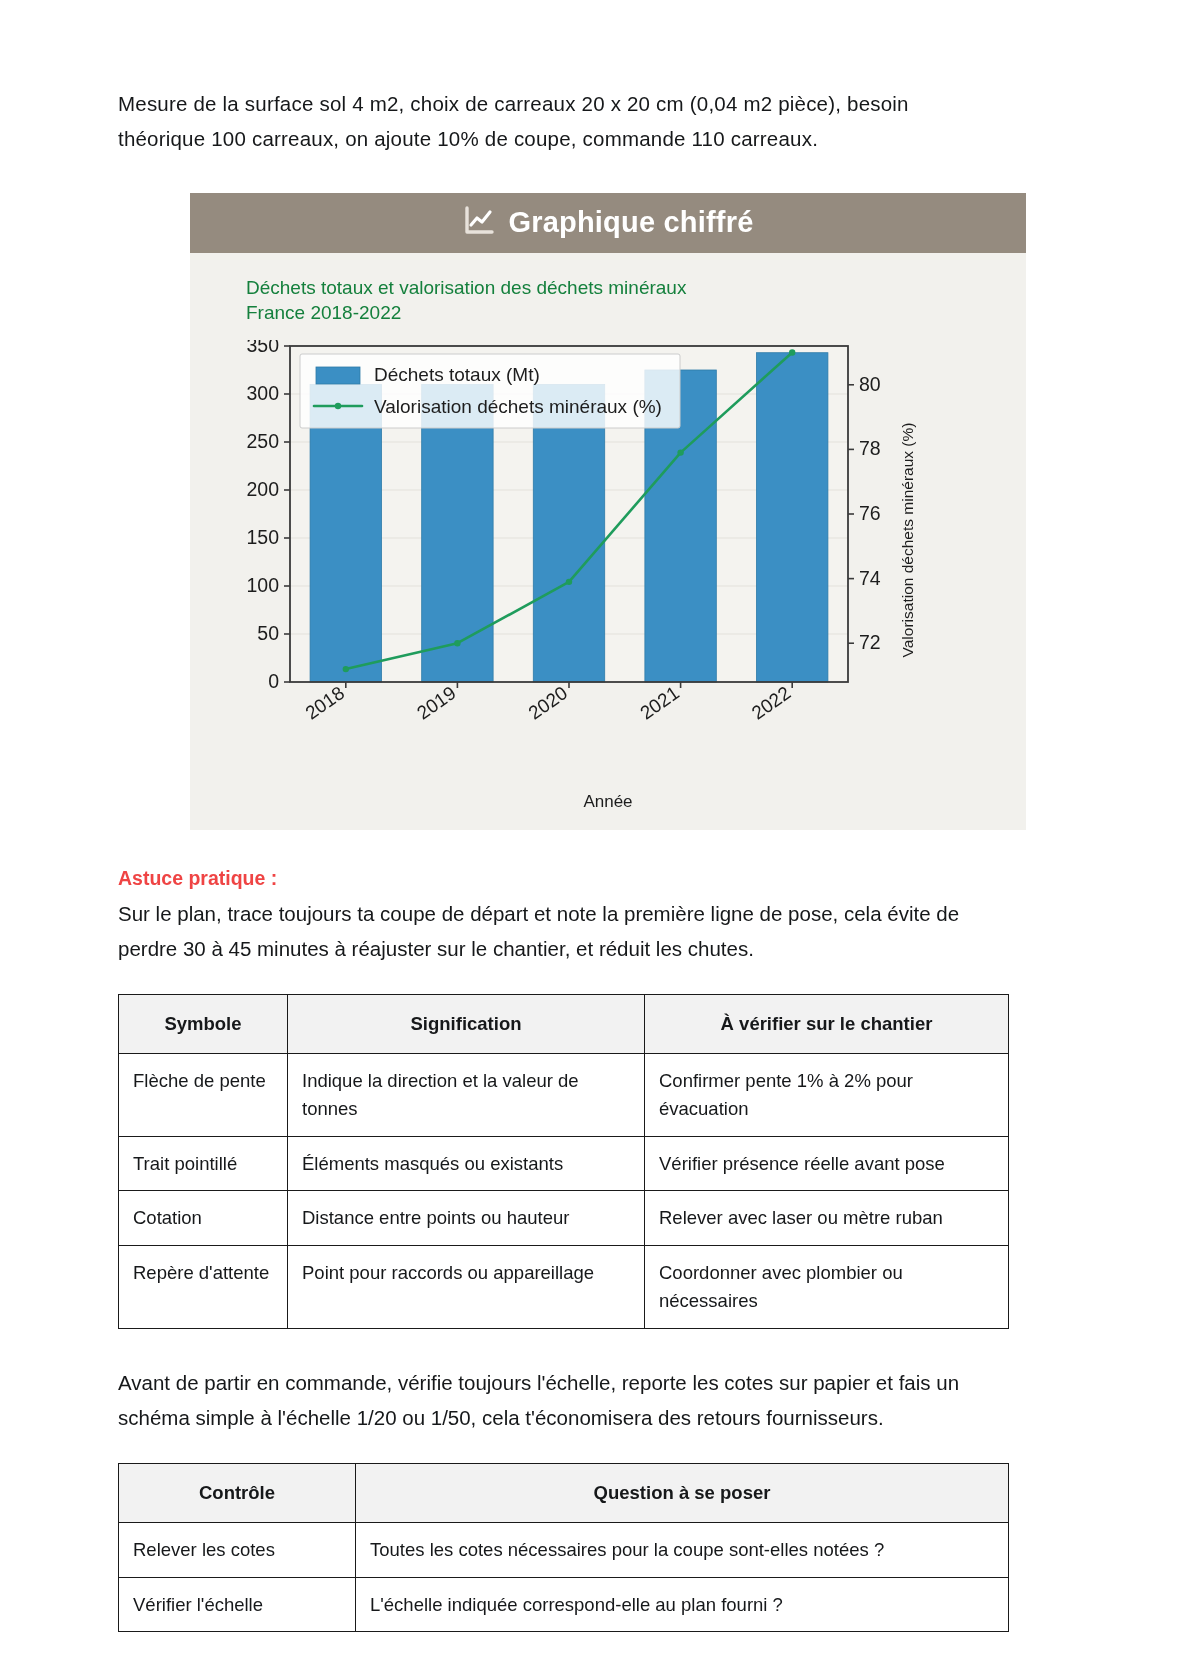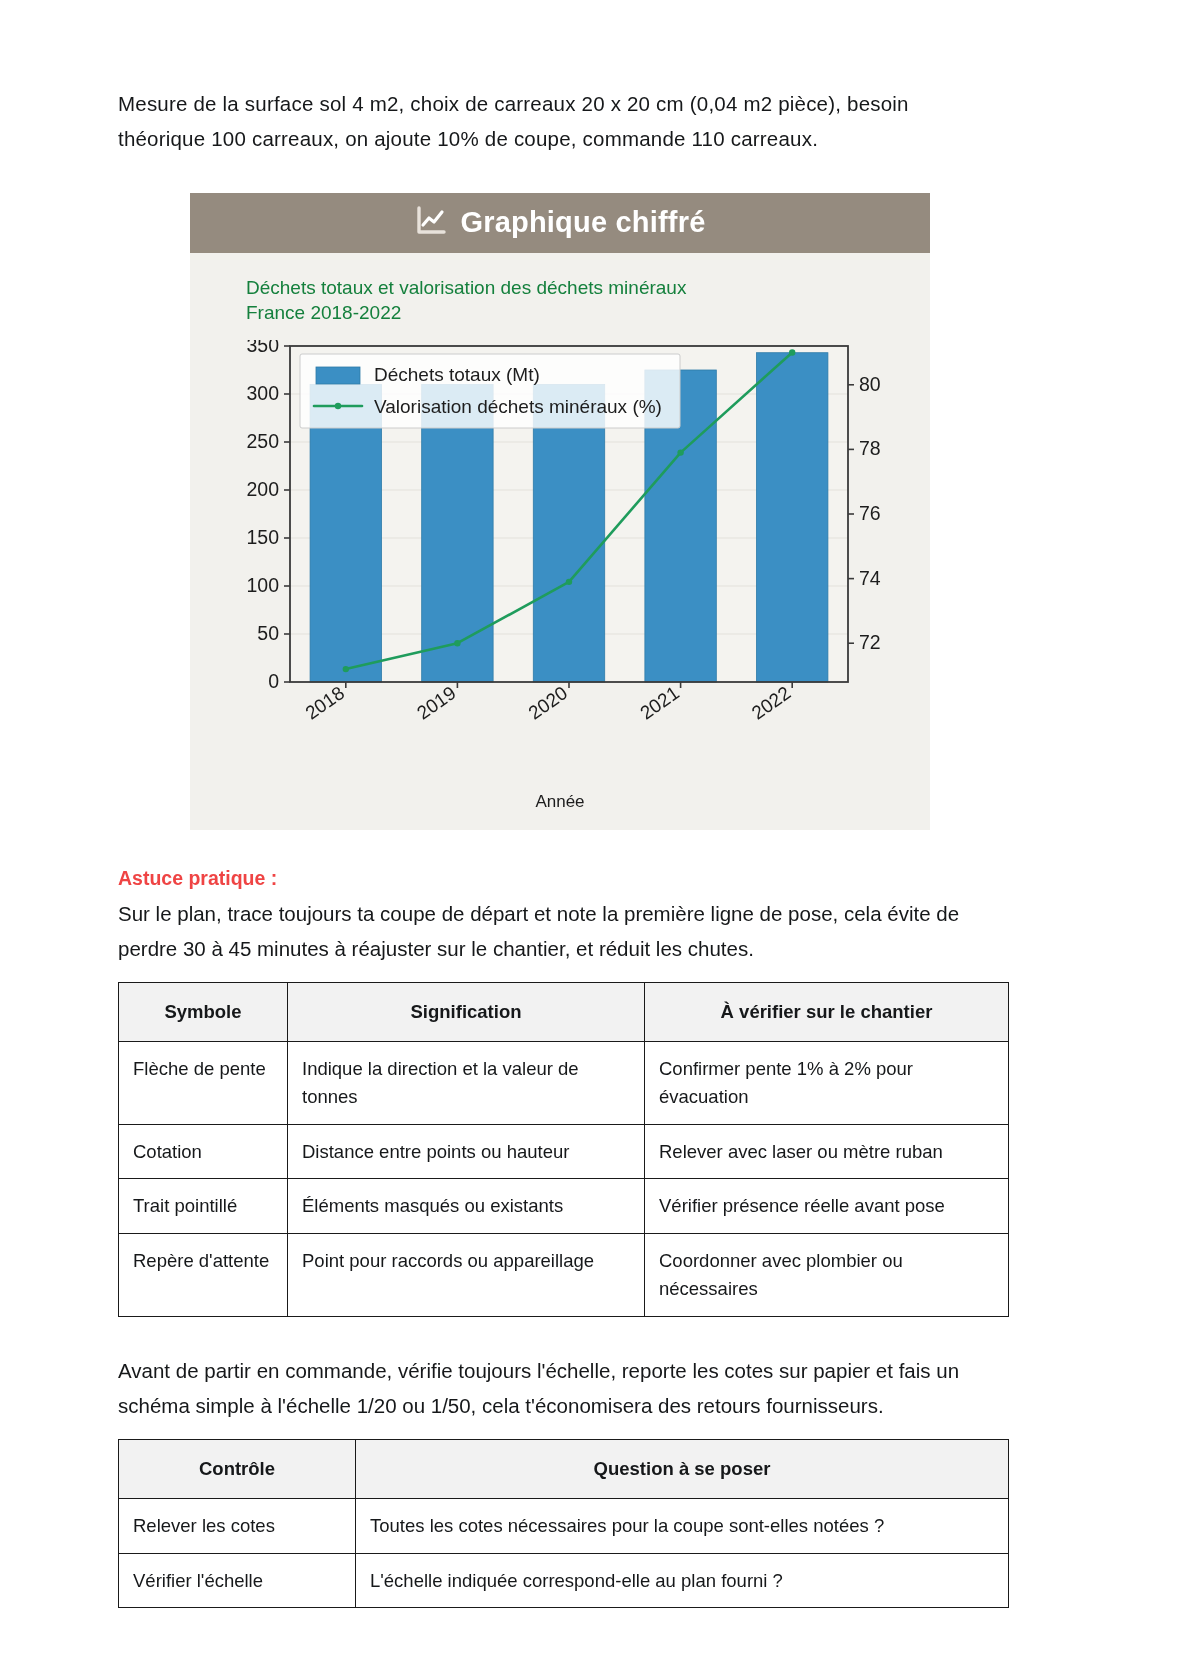--- a/index.html
+++ b/index.html
@@ -19,21 +19,21 @@
     font-size: 20.5px;
     line-height: 1.72;
     color: #16181a;
     letter-spacing: 0.01em;
     margin: 0 0 36px 0;
     max-width: 880px;
   }
 
   
   .chart-card {
-    width: 740px;
+    width: 836px;
     margin: 0 0 0 72px;
     background: #f2f1ed;
     box-shadow: 0 0 0 0 transparent;
   }
   .chart-banner {
     background: #958b7f;
     height: 60px;
     display: flex;
     align-items: center;
     justify-content: center;
@@ -94,21 +94,21 @@
     line-height: 1.72;
     color: #16181a;
     margin: 0;
     max-width: 890px;
   }
 
   
   table {
     border-collapse: collapse;
     width: 890px;
-    margin-top: 16px;
+    margin-top: 28px;
     table-layout: fixed;
   }
   table.t1 col.c1 { width: 169px; }
   table.t1 col.c2 { width: 357px; }
   table.t1 col.c3 { width: 364px; }
   table.t2 col.d1 { width: 237px; }
   table.t2 col.d2 { width: 653px; }
 
   th, td {
     border: 1.6px solid #1a1a1a;
@@ -242,28 +242,28 @@
           <th>À vérifier sur le chantier</th>
         </tr>
       </thead>
     <tbody>
         <tr>
           <td>Flèche de pente</td>
           <td>Indique la direction et la valeur de tonnes</td>
           <td>Confirmer pente 1% à 2% pour évacuation</td>
         </tr>
         <tr>
+          <td>Trait pointillé</td>
+          <td>Éléments masqués ou existants</td>
+          <td>Vérifier présence réelle avant pose</td>
+        </tr>
+        <tr>
           <td>Cotation</td>
           <td>Distance entre points ou hauteur</td>
           <td>Relever avec laser ou mètre ruban</td>
-        </tr>
-        <tr>
-          <td>Trait pointillé</td>
-          <td>Éléments masqués ou existants</td>
-          <td>Vérifier présence réelle avant pose</td>
         </tr>
         <tr>
           <td>Repère d'attente</td>
           <td>Point pour raccords ou appareillage</td>
           <td>Coordonner avec plombier ou nécessaires</td>
         </tr>
       </tbody>
   </table>
 
   <p class="para spacer-para">Avant de partir en commande, vérifie toujours l'échelle, reporte les cotes sur papier et fais un schéma simple à l'échelle 1/20 ou 1/50, cela t'économisera des retours fournisseurs.</p>

